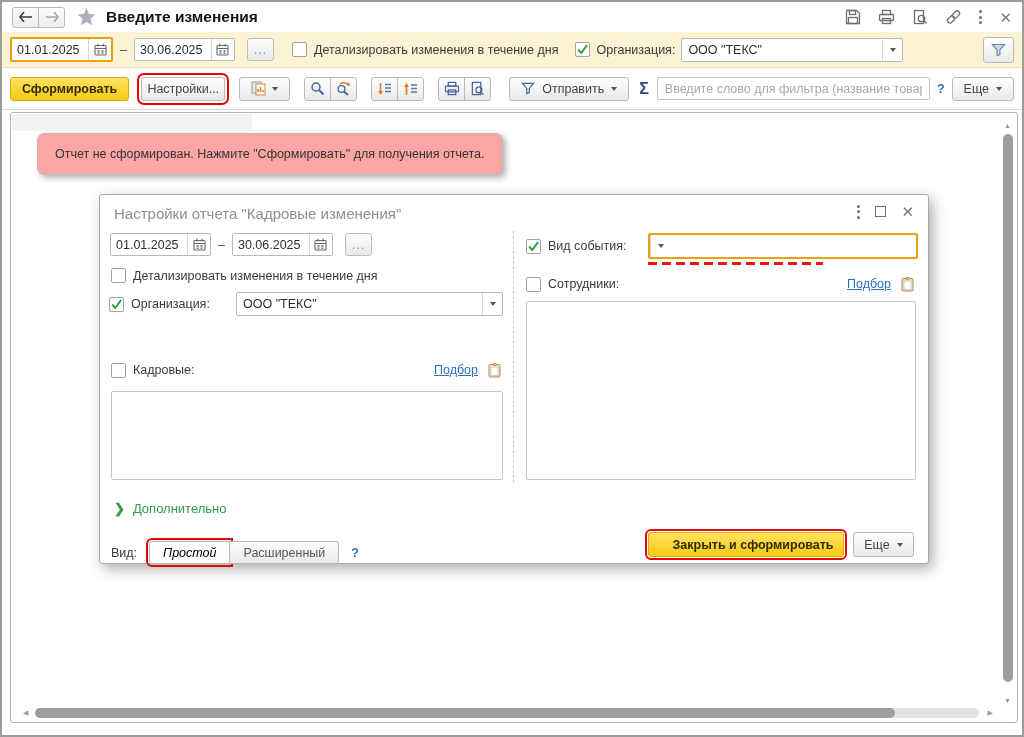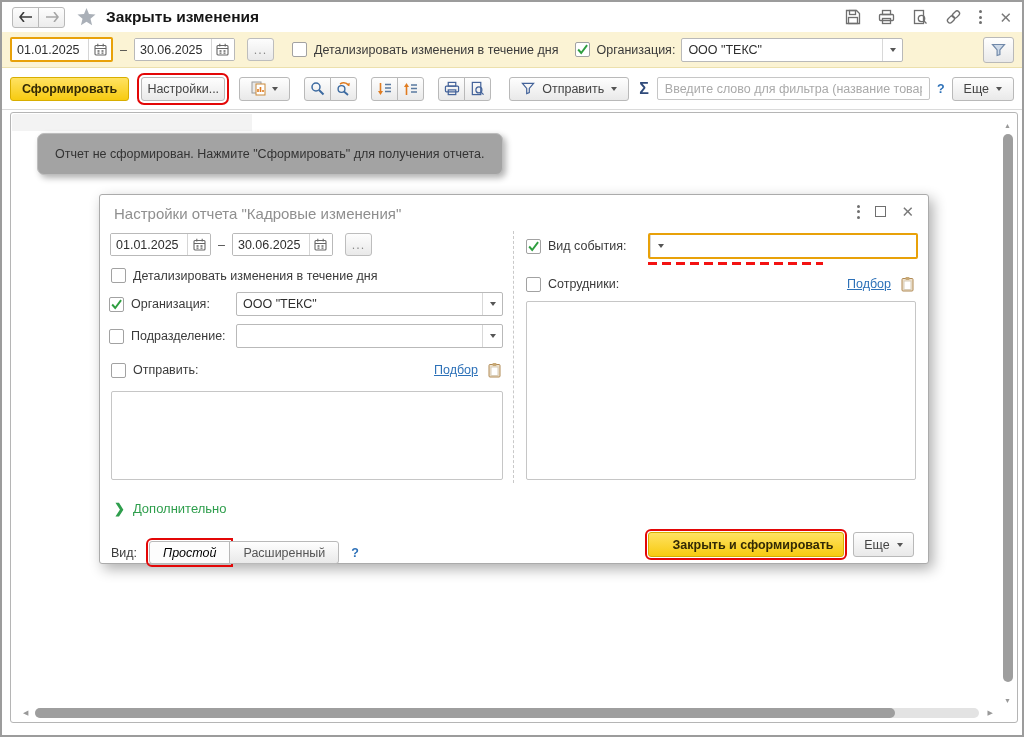--- a/index.html
+++ b/index.html
@@ -48,21 +48,21 @@
   .red-outline  { outline:2px solid #E30707; outline-offset:2px; }
   .red-outline1 { outline:2px solid #E30707; outline-offset:1px;padding-left:25px; }
   .sigma { font-size:16px; font-weight:bold; color:#2F4A7A; margin:0 8px 0 10px; }
   .searchinput { height:23px; width:296px; border:1px solid #c6c6c6; border-radius:2px; padding:0 7px; font:inherit; color:#444; }
   .searchinput::placeholder { color:#a9a9a9; }
   .help { color:#2D71B8; font-weight:bold; margin:0 7px; }
 
   
   .content { position:absolute; left:8px; top:110px; width:1008px; height:611px; border:1px solid #b5b5b5; border-radius:3px; background:#fff; }
   .band { position:absolute; left:1px; top:1px; width:240px; height:17px; background:#f3f3f3; border-radius:3px 0 0 0; }
-  .message { position:absolute; left:26px; top:20px; padding:13px 17px; background:#a3a3a3; border:1px solid #bdbdbd; border-radius:7px; box-shadow:3px 3px 6px rgba(0,0,0,.30); color:#333; white-space:nowrap; }
+  .message { position:absolute; left:26px; top:20px; padding:13px 17px; background:#fca5a5; border:1px solid #bdbdbd; border-radius:7px; box-shadow:3px 3px 6px rgba(0,0,0,.30); color:#333; white-space:nowrap; }
   .vs-up, .vs-down, .hs-left, .hs-right { position:absolute; font-size:7px; color:#999; line-height:1; }
   .vs-up { right:6px; top:9px; }
   .vs-down { right:6px; bottom:18px; }
   .vs-thumb { position:absolute; right:4px; top:21px; width:10px; height:548px; background:#9e9e9e; border-radius:5px; }
   .hs-left { left:12px; bottom:6px; }
   .hs-right { right:24px; bottom:6px; }
   .hs-track { position:absolute; left:24px; right:38px; bottom:4px; height:10px; background:#e3e3e3; border-radius:5px; }
   .hs-thumb { position:absolute; left:0; top:0; width:860px; height:10px; background:#9e9e9e; border-radius:5px; }
 
   
@@ -99,21 +99,21 @@
         <svg width="14" height="10" viewBox="0 0 14 10">
             <path d="M9 0 L13 5 L9 10 M13 5 H1" stroke="#a6a6a6" stroke-width="1.6" fill="none"></path>
           </svg>
       </div>
     </div>
     <span class="star">
       <svg width="19" height="18" viewBox="0 0 20 19">
           <path d="M10 0 l2.6 6.4 6.9 .5 -5.3 4.5 1.7 6.7 -5.9 -3.7 -5.9 3.7 1.7 -6.7 -5.3 -4.5 6.9 -.5 z" fill="#aab0b8"></path>
         </svg>
     </span>
-    <span class="title">Закрыть изменения</span>
+    <span class="title">Введите изменения</span>
     <div class="tb-icons">
       <span class="ic">
         <svg width="16" height="16" viewBox="0 0 16 16" fill="none" stroke="#6f6f6f" stroke-width="1.3">
             <path d="M1.5 1.5 h10 l3 3 v10 h-13 z"></path>
             <rect x="4.5" y="1.5" width="6" height="4"></rect>
             <rect x="3.5" y="8.5" width="9" height="6"></rect>
           </svg>
       </span>
       <span class="ic">
         <svg width="17" height="16" viewBox="0 0 17 16" fill="none" stroke="#6f6f6f" stroke-width="1.3">
@@ -332,34 +332,24 @@
       </span>
       <span class="cb-label">Организация:</span>
       <div class="combo" style="width:267px;margin-left:auto;">
         <span class="val">ООО "ТЕКС"</span>
         <span class="dd">
             <span class="caret"></span>
           </span>
       </div>
     </div>
 
-    <div class="dlg-row" style="left:9px;top:129px;width:394px;">
-      <span class="cb"></span>
-      <span class="cb-label">Подразделение:</span>
-      <div class="combo" style="width:267px;margin-left:auto;">
-        <span class="val"></span>
-        <span class="dd">
-            <span class="caret"></span>
-          </span>
-      </div>
-    </div>
 
     <div class="dlg-row" style="left:11px;top:167px;width:392px;">
       <span class="cb"></span>
-      <span class="cb-label">Отправить:</span>
+      <span class="cb-label">Кадровые:</span>
       <span class="link" style="margin-left:auto;">Подбор</span>
       <span style="margin-left:9px;display:flex;">
         <svg width="16" height="16" viewBox="0 0 16 16">
             <rect x="2" y="2.5" width="11" height="12.5" rx="1" fill="#f0e3cf" stroke="#b08a55"></rect>
             <rect x="5.5" y="1" width="4" height="3" rx="0.8" fill="#c8a976"></rect>
             <rect x="4" y="5" width="7" height="8.5" fill="#fff" stroke="#d8cdb9"></rect>
           </svg>
       </span>
     </div>
 

